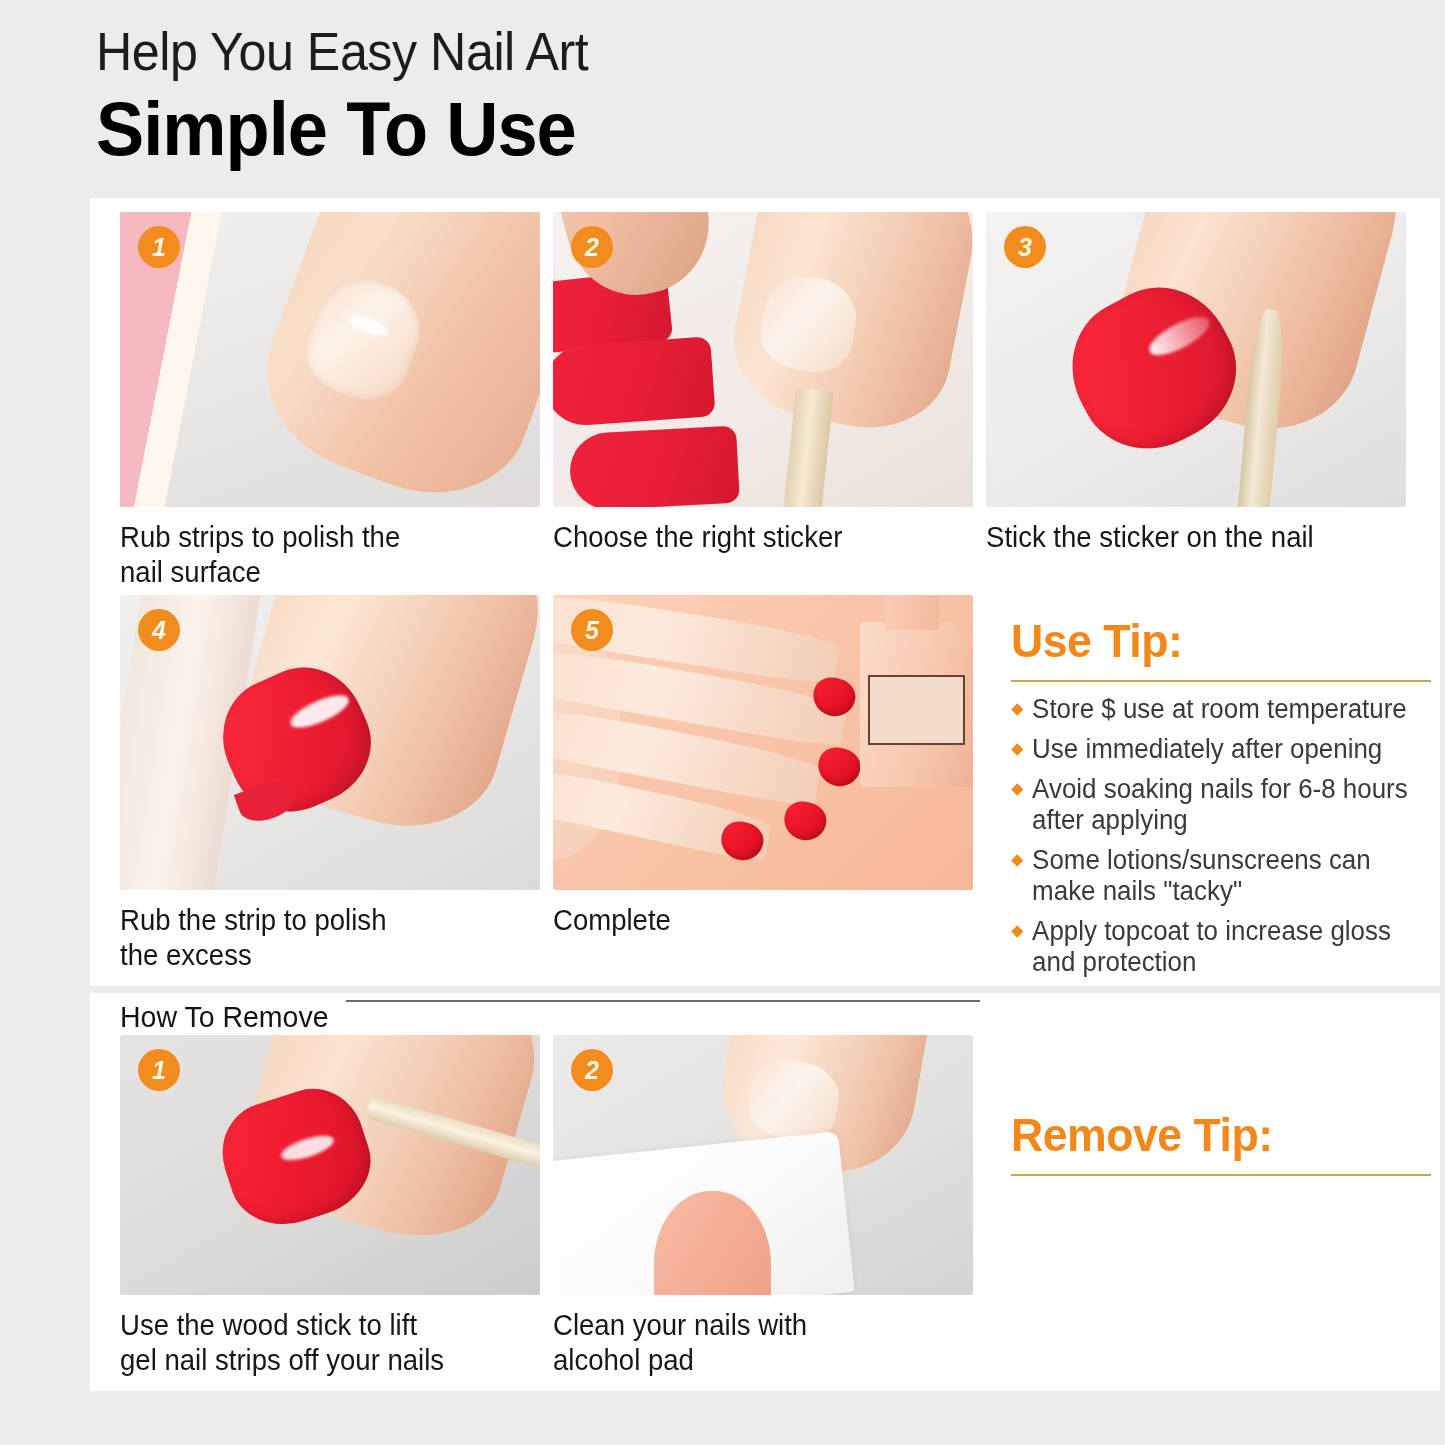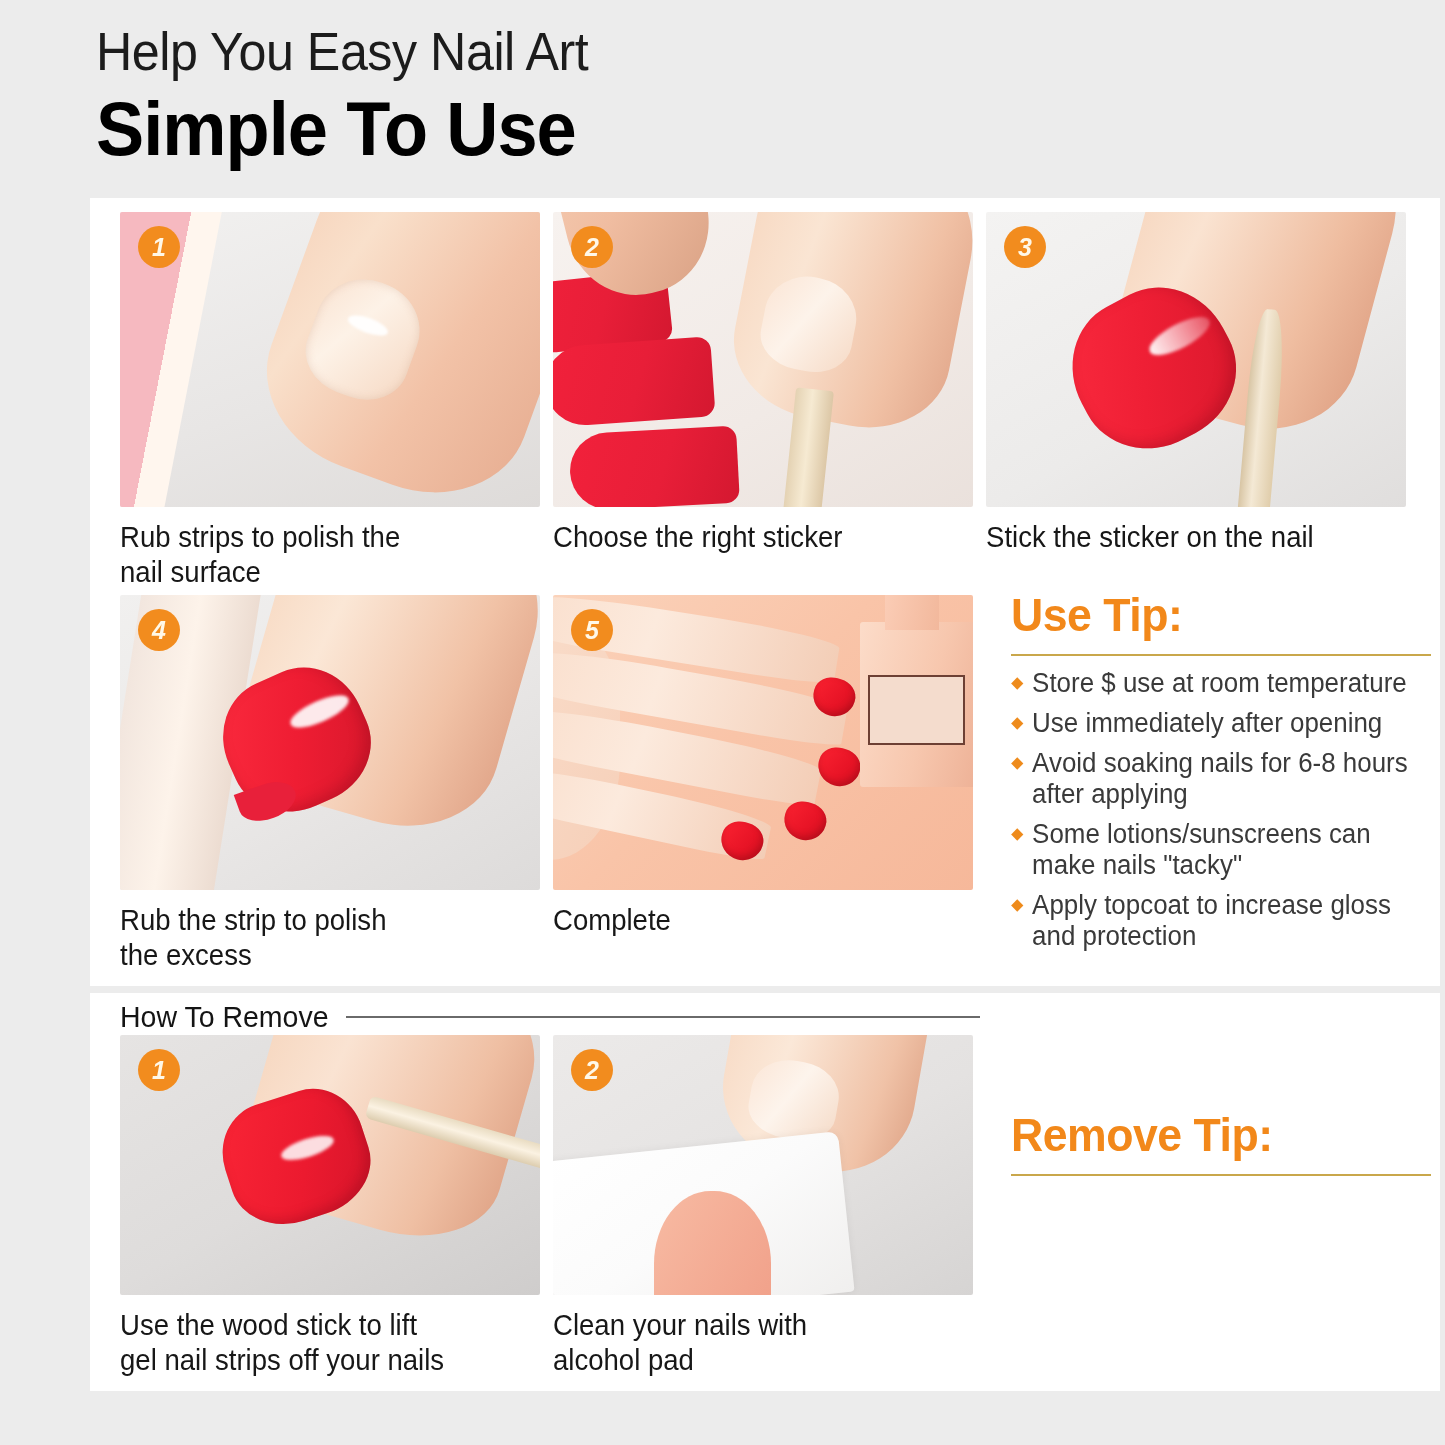--- a/index.html
+++ b/index.html
@@ -75,21 +75,21 @@
     transform: scaleX(0.96); transform-origin: left top;
   }
   .tip-list li .dot {
     position: absolute; left: 2px; top: 11px;
     width: 9px; height: 9px; background: #EE8B1C;
     transform: rotate(45deg);
   }
 
   
   #remove-head { position: absolute; left: 72px; top: 1000px;
-    display: flex; align-items: center; width: 860px; }
+    display: flex; align-items: flex-start; width: 860px; }
   #remove-head .txt {
     font-family: "Liberation Sans Narrow", "Liberation Sans", sans-serif;
     font-size: 30px; color: #141414; white-space: nowrap;
     transform: scaleX(0.95); transform-origin: left center;
   }
   #remove-head .line { flex: 1; height: 2px; background: #6a6a6a; margin-left: 6px; }
 
   
   .ph { position: absolute; }
 
@@ -385,21 +385,21 @@
         <div class="ph nl n3"></div>
         <div class="ph nl n4"></div>
         <div class="ph bottle"></div>
         <div class="ph cap"></div>
         <div class="ph label"></div>
       </div>
       <div class="caption">Complete</div>
     </div>
   </div>
 
-  <div class="tip-panel" style="left:963px; top:592px; width:420px;">
+  <div class="tip-panel" style="left:963px; top:618px; width:420px;">
     <div class="tip-title">Use Tip:</div>
     <div class="tip-rule"></div>
     <ul class="tip-list">
       <li><span class="dot"></span><span>Store $ use at room temperature</span></li>
       <li><span class="dot"></span><span>Use immediately after opening</span></li>
       <li><span class="dot"></span><span>Avoid soaking nails for 6-8 hours after applying</span></li>
       <li><span class="dot"></span><span>Some lotions/sunscreens can make nails "tacky"</span></li>
       <li><span class="dot"></span><span>Apply topcoat to increase gloss and protection</span></li>
     </ul>
   </div>

